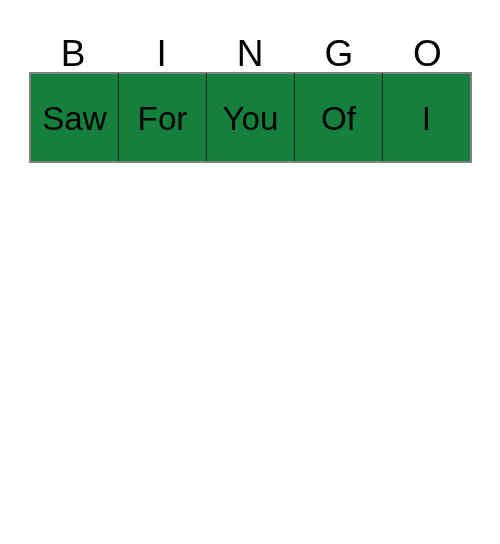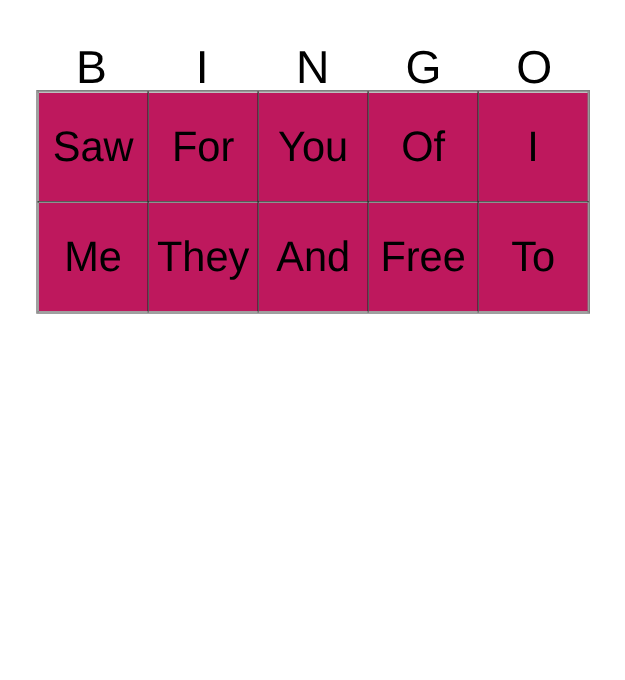--- a/index.html
+++ b/index.html
@@ -57,21 +57,21 @@
     table-layout: fixed;
   }
   #grid td {
     width: 20%;
     height: 87px;
     border: 1px solid #222222;
     text-align: center;
     vertical-align: middle;
     padding: 0;
     overflow: hidden;
-    background: #be185d;
+    background: #15803d;
   }
   
   #grid tr:first-child td { border-top-color: #808080; }
   #grid tr:last-child  td { border-bottom-color: #808080; }
   #grid td:first-child { border-left-color: #808080; }
   #grid td:last-child  { border-right-color: #808080; }
 
   .cell-text {
     display: block;
     font-size: 34px;
@@ -118,34 +118,17 @@
           <td>
               <span class="cell-text" style="transform: scaleX(0.977011);">You</span>
             </td>
           <td>
               <span class="cell-text" style="transform: scaleX(0.977011);">Of</span>
             </td>
           <td>
               <span class="cell-text" style="transform: scaleX(0.977011);">I</span>
             </td>
         </tr>
-        <tr>
-          <td>
-              <span class="cell-text" style="transform: scaleX(0.977011);">Me</span>
-            </td>
-          <td>
-              <span class="cell-text" style="transform: scaleX(0.977011);">They</span>
-            </td>
-          <td>
-              <span class="cell-text" style="transform: scaleX(0.977011);">And</span>
-            </td>
-          <td>
-              <span class="cell-text" style="transform: scaleX(0.977011);">Free</span>
-            </td>
-          <td>
-              <span class="cell-text" style="transform: scaleX(0.977011);">To</span>
-            </td>
-        </tr>
       </tbody>
     </table>
   </div>
 
 </div>
 
 </body></html>

